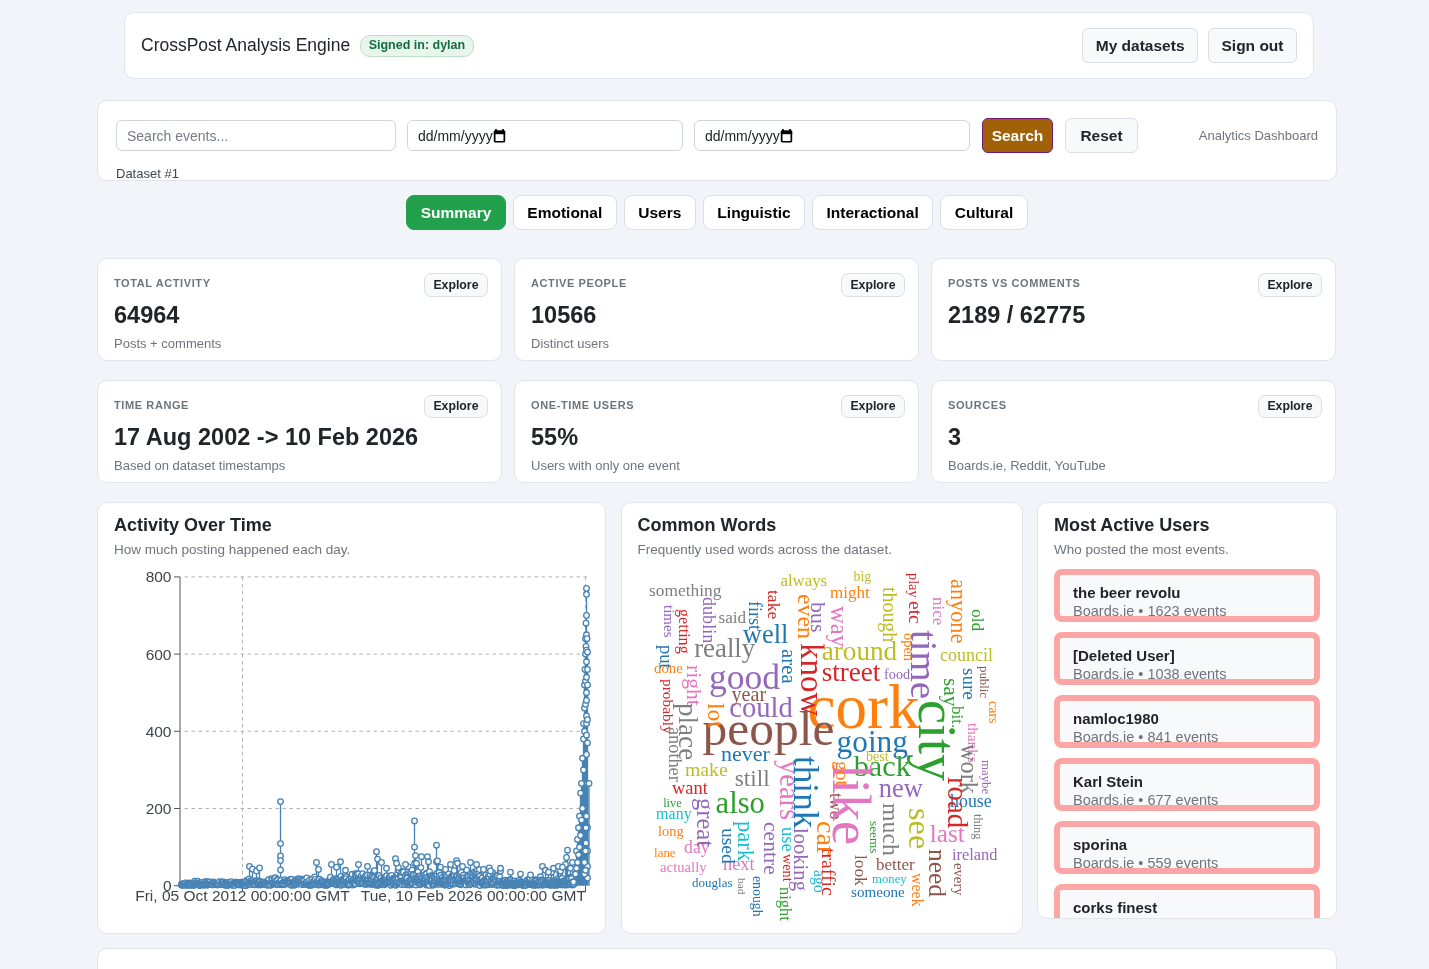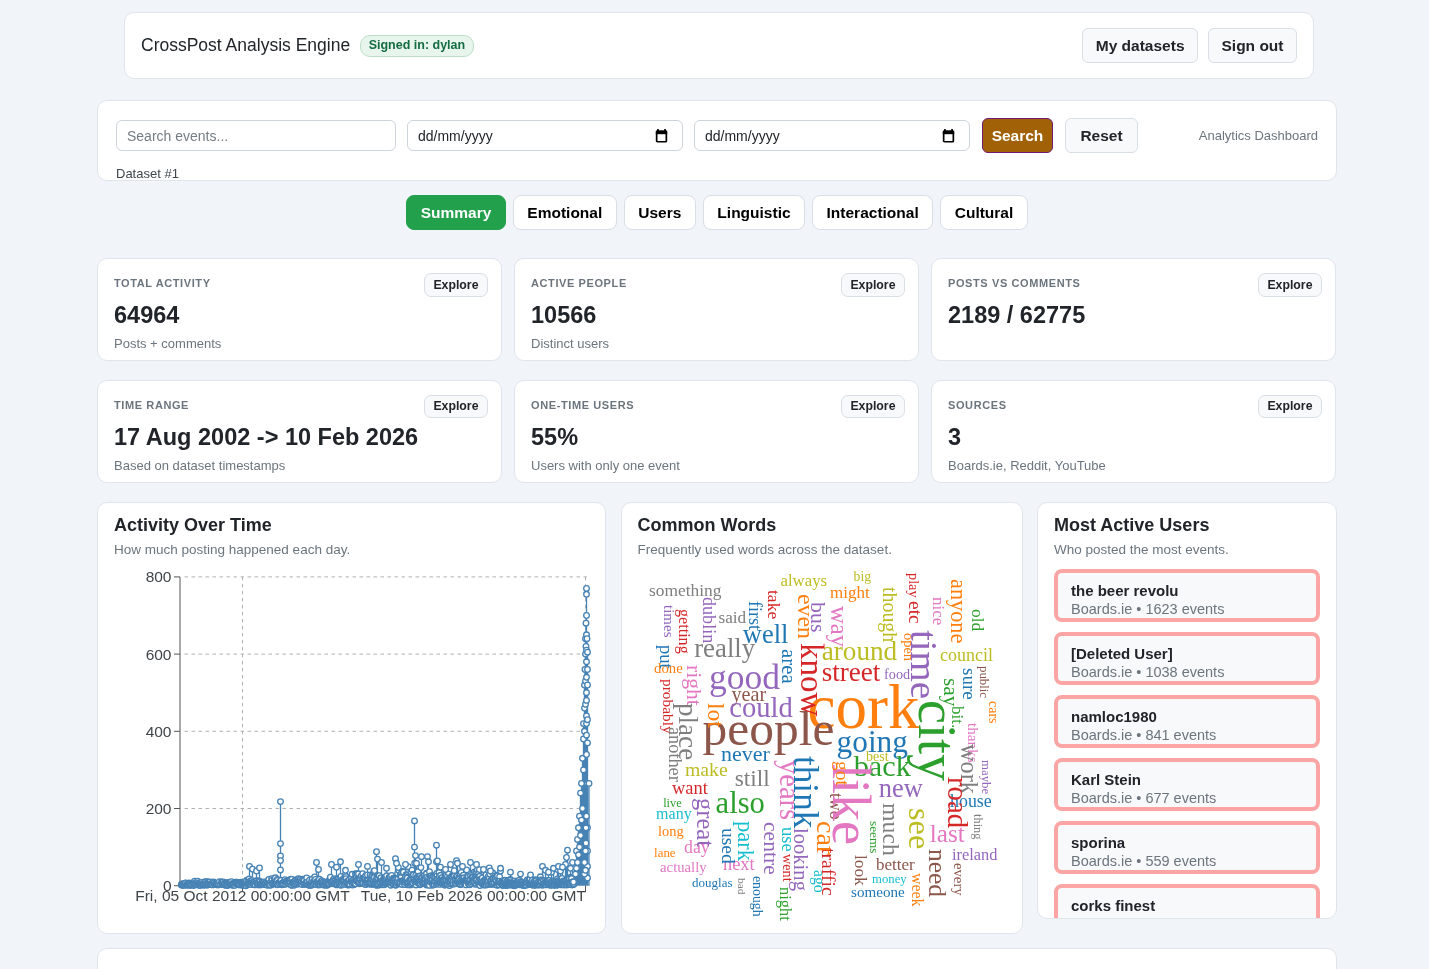--- a/index.html
+++ b/index.html
@@ -8,21 +8,21 @@
 .topcard { margin:12px 23px 0 27px; height:67px; display:flex; align-items:center; padding:0 16px; }
 .topcard h1 { font-size:17.5px; font-weight:normal; letter-spacing:0;text-align:right; }
 .badge { margin-left:10px; font-size:12.5px; font-weight:bold; color:#146c43; background:#e8f5ec; border:1px solid #bbdfc6; border-radius:10px; padding:2.5px 7.5px 3.5px; }
 .topbtns { margin-left:auto; display:flex; gap:10px; }
 .btn { font-family:inherit; background:#f8f9fa; border:1px solid #d9dfe5; border-radius:6px; font-weight:bold; color:#212529; cursor:default; }
 .tb { font-size:15.5px; height:35.5px; padding:0 12.5px; }
 .searchcard { margin-top:21px; height:81px; padding:17px 18px 0; }
 .srow { display:flex; gap:11px; align-items:center; }
 .inp { height:31px; border:1px solid #ced4da; border-radius:6px; background:#fff; font-size:14px; color:#212529; padding:0 10px; }
 .si { width:280px; } .si::placeholder { color:#757c83; }
-.di { width:276px; display:flex; align-items:center; justify-content:space-between; color:#212529; padding-right:14px; }
+.di { width:276px; display:flex; align-items:center; justify-content:flex-start; color:#212529; padding-right:14px; }
 .grn { background:#a16207; color:#fff; border:1px solid #701a75; }
 .sbtn { font-size:15.5px; height:35px; width:71px; padding:0; border-radius:6px; font-weight:bold; margin-left:1px; }
 .ds { font-size:13px; color:#3f464d; margin-top:13px; }
 .adl { margin-left:auto; font-size:13px; color:#6c757d; }
 .tabs { display:flex; gap:7px; justify-content:center; margin-top:14px; }
 .tab { font-size:15.5px; font-weight:bold; height:35px; padding:0 13.5px; border-radius:8px; background:#fff; border:1px solid #d9dfe5; }
 .tab.act { background:#22a04b; border-color:#22a04b; color:#fff; }
 .grid { display:grid; grid-template-columns:404.5px 404.5px 404.5px; gap:18.5px 12.5px; margin-top:28px; }
 .sc { height:103px; padding:16px; position:relative; }
 .sl { font-size:11px; font-weight:bold; color:#6c757d; letter-spacing:.6px; margin-top:2px; }
@@ -38,21 +38,21 @@
 .c3 { height:417px; overflow:hidden; }
 .chart { position:absolute; left:0; top:0; }
 .chart .gl { stroke:#aeb1b4; stroke-width:1; stroke-dasharray:3.5 3.5; fill:none; }
 .chart .tk { stroke:#555; stroke-width:1; fill:none; }
 .chart .lbl text { font-family:"Liberation Sans",sans-serif; font-size:15.5px; fill:#404549; }
 .chart .stem { stroke:#4682b4; stroke-width:1.3; fill:none; }
 .chart .dots circle { stroke:#4682b4; stroke-width:1.3; fill:#fff; }
 .cloud { position:absolute; left:0; top:0; width:402px; height:432px; font-family:"Liberation Serif",serif; }
 .cloud i { position:absolute; font-style:normal; white-space:pre; line-height:1; }
 .cloud i.v { transform:rotate(90deg); transform-origin:0 0; }
-.ub { background:#f8f9fa; border:4px solid #fca5a5; border-radius:8px; height:52.5px; padding:8px 13px; margin-bottom:10.5px; }
+.ub { background:#f8f9fa; border:6px solid #fca5a5; border-radius:8px; height:52.5px; padding:8px 13px; margin-bottom:10.5px; }
 .ub b { display:block; font-size:15px; margin-top:1px; }
 .ub span { display:block; font-size:14.5px; color:#6c757d; margin-top:1.5px; }
 .ulist { margin-top:12px; }
 .strip { margin-top:14px; height:40px; }
 </style></head>
 <body>
 <div class="page">
   <div class="card topcard">
     <h1>CrossPost Analysis Engine</h1>
       <span class="badge">Signed in: dylan</span>

